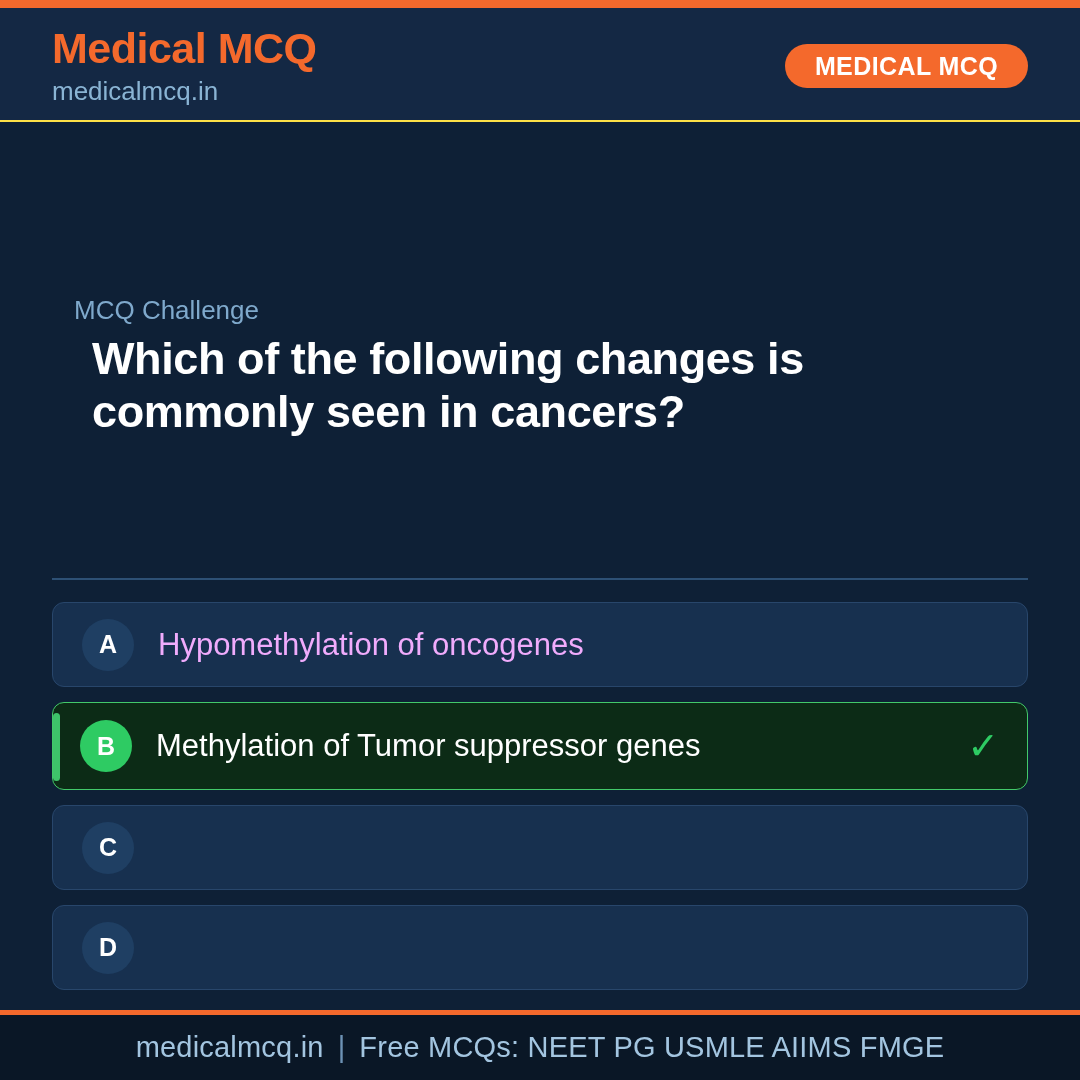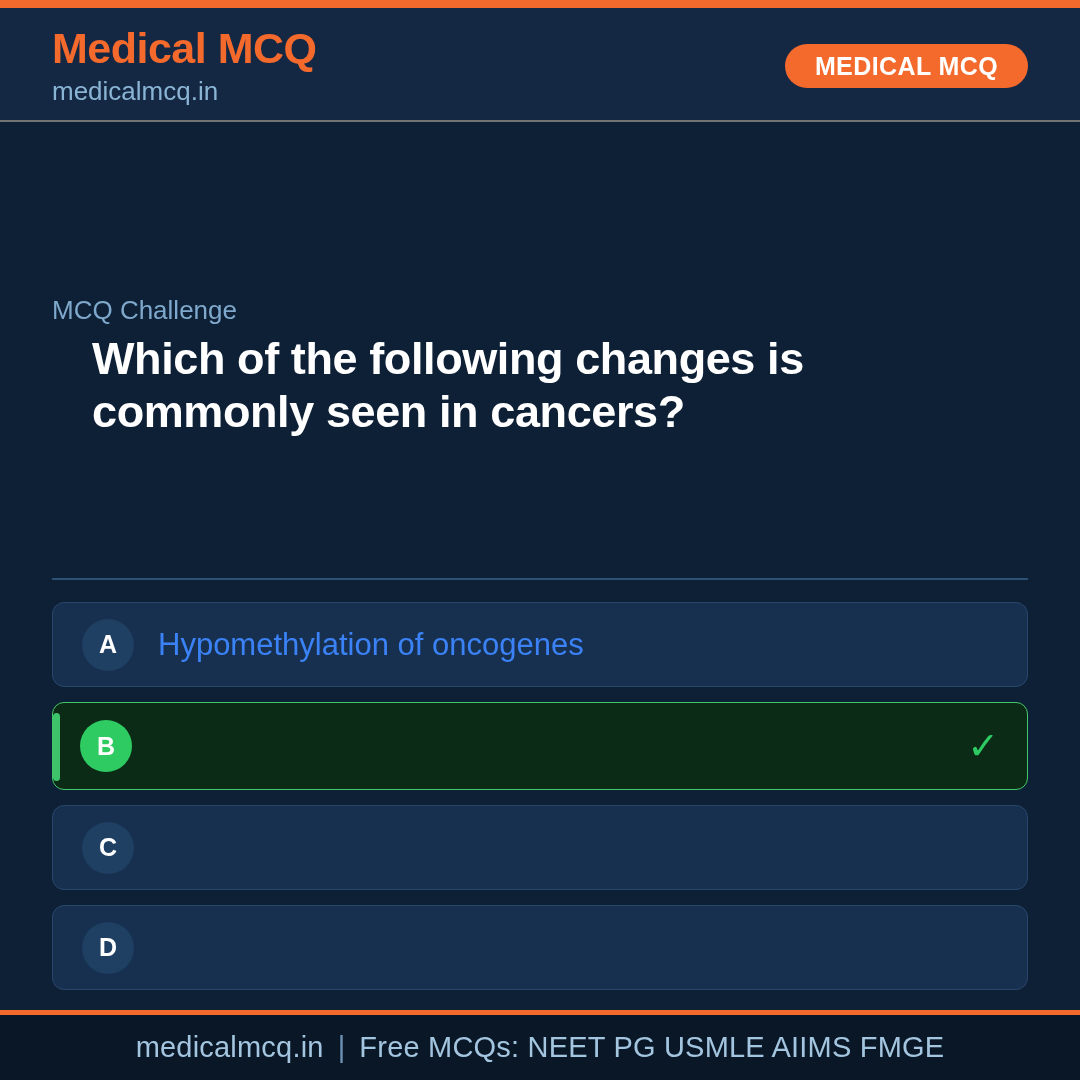--- a/index.html
+++ b/index.html
@@ -25,21 +25,21 @@
     background: #f4692c;
   }
 
   
   .header {
     position: absolute;
     top: 8px; left: 0;
     width: 1080px;
     height: 114px;
     background: #142844;
-    border-bottom: 2px solid #737373;
+    border-bottom: 2px solid #fde047;
   }
 
   .brand-block {
     position: absolute;
     left: 52px;
     top: 14px;
   }
 
   .brand-title {
     font-size: 43px;
@@ -90,20 +90,21 @@
     left: 52px;
     top: 170px;
     width: 976px;
   }
 
   .eyebrow {
     font-size: 26px;
     color: #7fa9cc;
     line-height: 32px;
     margin-bottom: 6px;
+    margin-left: 22px;
   }
 
   .question-text {
     font-size: 45px;
     font-weight: bold;
     color: #ffffff;
     line-height: 53px;
     letter-spacing: -0.4px;
     margin-left: 40px;
   }
@@ -172,21 +173,21 @@
     margin-left: 29px;
   }
 
   .option-row.correct .option-badge {
     background: #2ecb63;
     margin-left: 27px;
   }
 
   .option-label {
     font-size: 31px;
-    color: #3b82f6;
+    color: #f0abfc;
     margin-left: 24px;
     line-height: 38px;
     white-space: nowrap;
   }
 
   .option-row.correct .option-label {
     color: #ffffff;
   }
 
   .check-icon {
@@ -264,20 +265,21 @@
     <div class="option-row">
 
       <div class="option-badge">A</div>
       <div class="option-label">Hypomethylation of oncogenes</div>
 
     </div>
 
     <div class="option-row correct">
       <div class="accent-bar"></div>
       <div class="option-badge">B</div>
+      <div class="option-label">Methylation of Tumor suppressor genes</div>
       <div class="check-icon">✓</div>
     </div>
 
     <div class="option-row">
 
       <div class="option-badge">C</div>
 
     </div>
 
     <div class="option-row">

